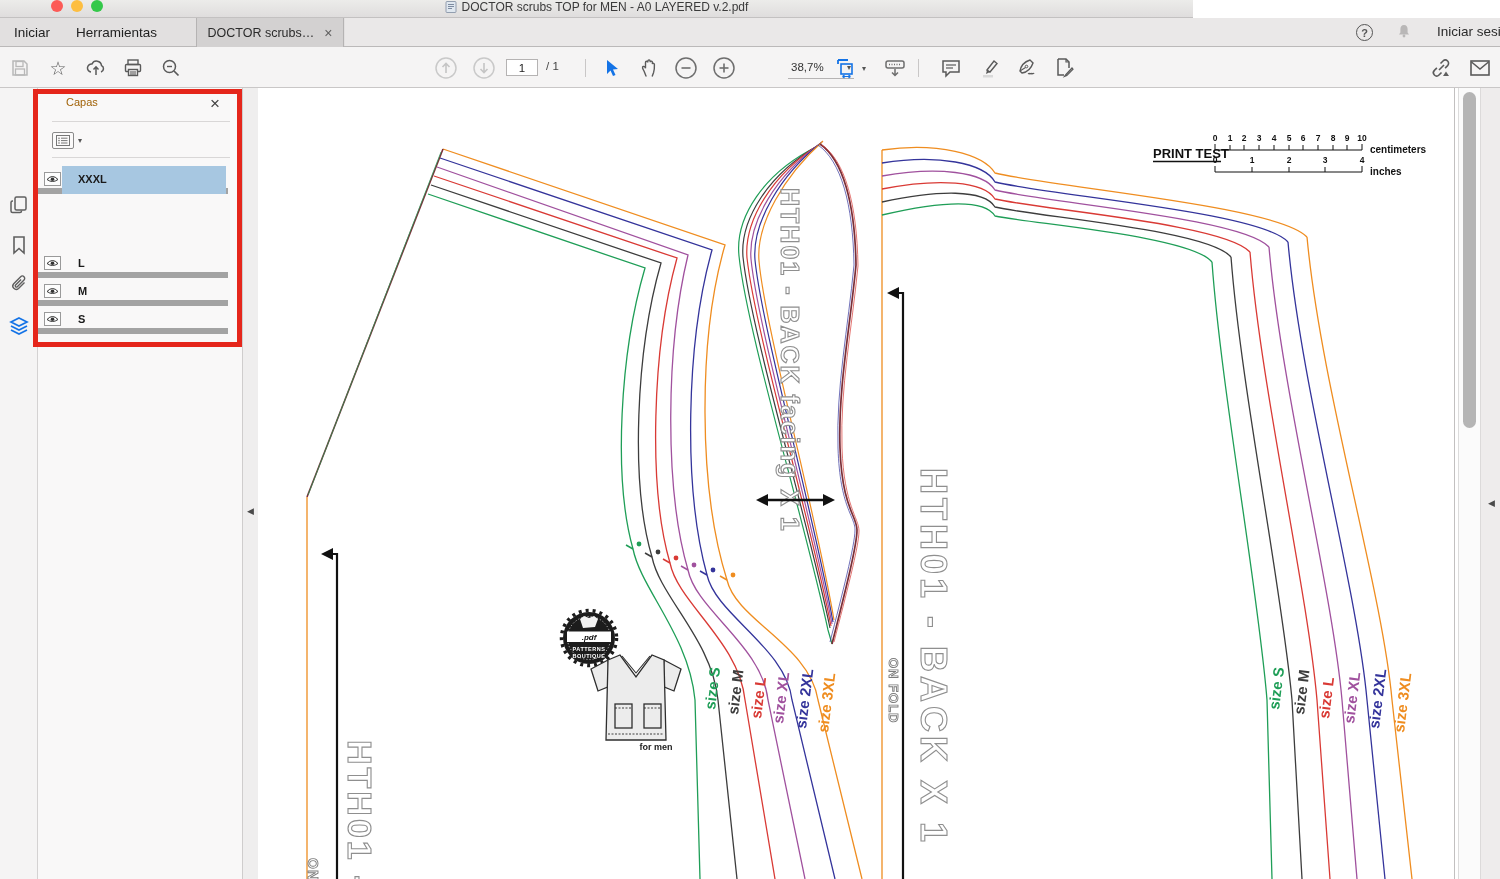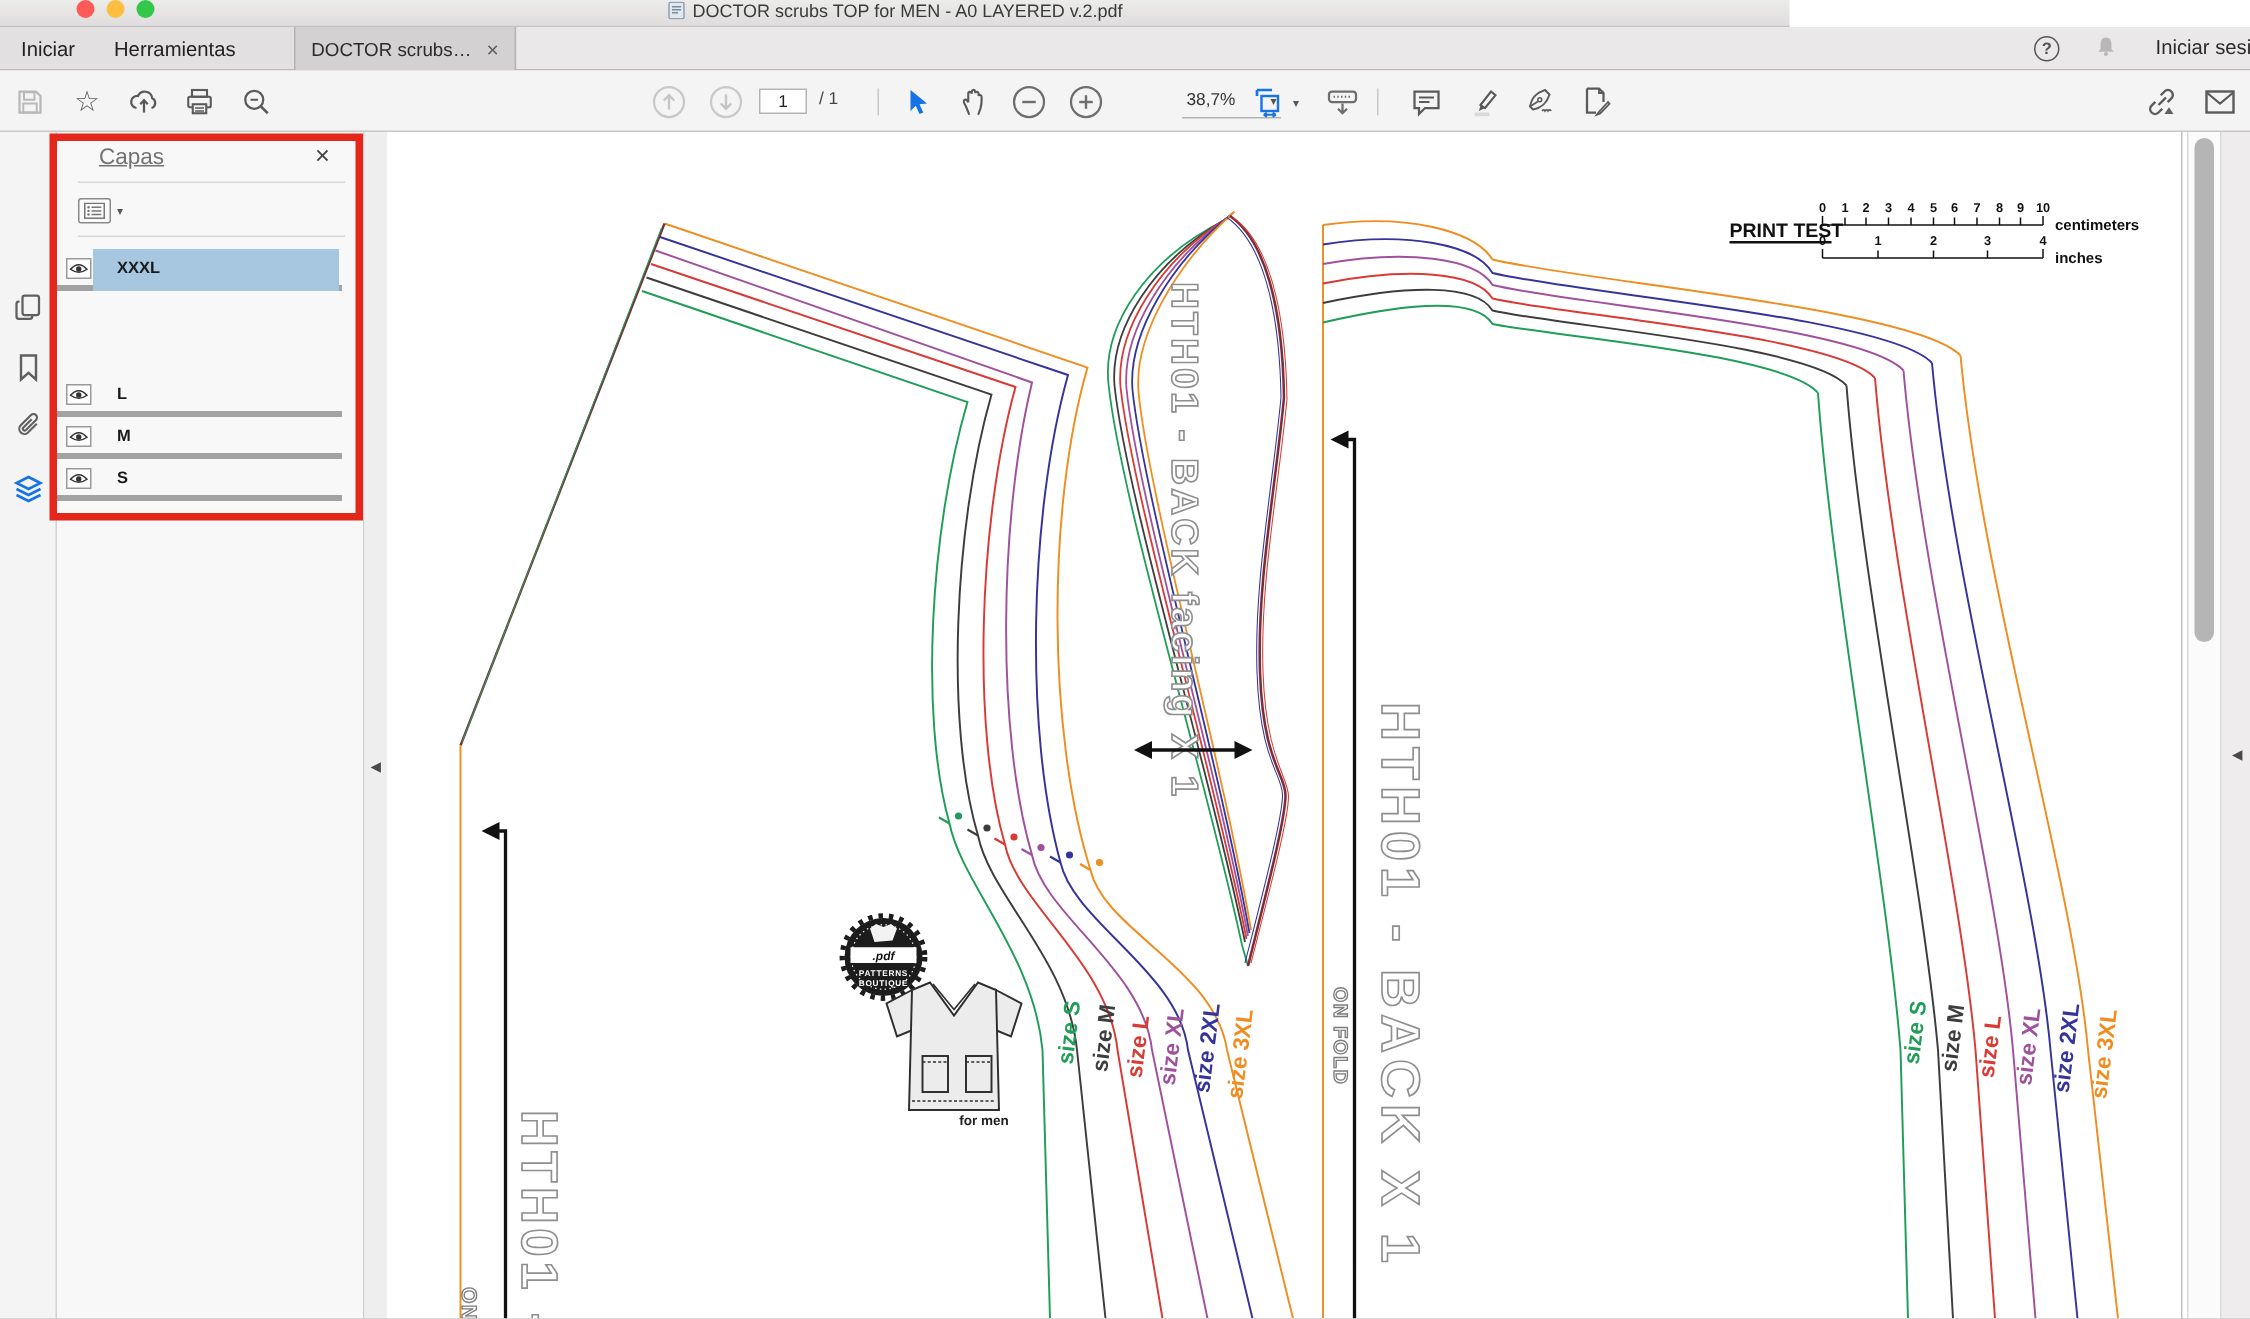--- a/index.html
+++ b/index.html
@@ -53,27 +53,27 @@
 
   
   .sidebar { left:0; top:88px; width:38px; height:791px; background:#f5f4f4;
              border-right:1px solid #d4d2d2; }
   .side-ic { position:absolute; left:7px; width:24px; height:24px; display:flex;
              align-items:center; justify-content:center; }
 
   
   .panel { left:38px; top:88px; width:205px; height:791px; background:#f9f8f8;
            border-right:1px solid #cfcdcd; }
-  .panel-title { position:absolute; left:28px; top:8px; font-size:15px; color:#737373;text-decoration:underline; }
+  .panel-title { position:absolute; left:28px; top:8px; font-size:11px; color:#a16207; }
   .panel-close { position:absolute; left:172px; top:6px; font-size:17px; color:#444; }
   .pdiv { position:absolute; left:14px; width:178px; height:1px; background:#d9d7d7; }
   .optbtn { position:absolute; left:14px; top:44px; width:22px; height:17px; border:1px solid #8a8a8a;
             border-radius:2px; display:flex; align-items:center; justify-content:center; background:#fbfafa;}
   .optcaret { position:absolute; left:40px; top:48px; font-size:8px; color:#555; }
-  .lrow { position:absolute; left:0px; width:190px; height:28px; border-bottom:4px solid #a3a3a3; }
+  .lrow { position:absolute; left:0px; width:190px; height:28px; border-bottom:6px solid #a3a3a3; }
   .eyebox { position:absolute; left:6px; top:6px; width:17px; height:14px; border:1px solid #9a9a9a;
             background:#fdfdfd; display:flex; align-items:center; justify-content:center; }
   .lrow .llabel { position:absolute; left:40px; top:7px; font-size:11px; font-weight:600; color:#1a1a1a; }
   .sel-high { position:absolute; left:24px; top:0px; width:164px; height:28px; background:#a7c7e1; }
   .lrow.selected .llabel { font-weight:700; z-index:2; }
 
   .red-annot { left:33px; top:89px; width:209px; height:258px; border:5px solid #e5261b; z-index:40; }
 
   
   .canvas-strip-l { left:243px; top:88px; width:15px; height:791px; background:#efeeee; }

